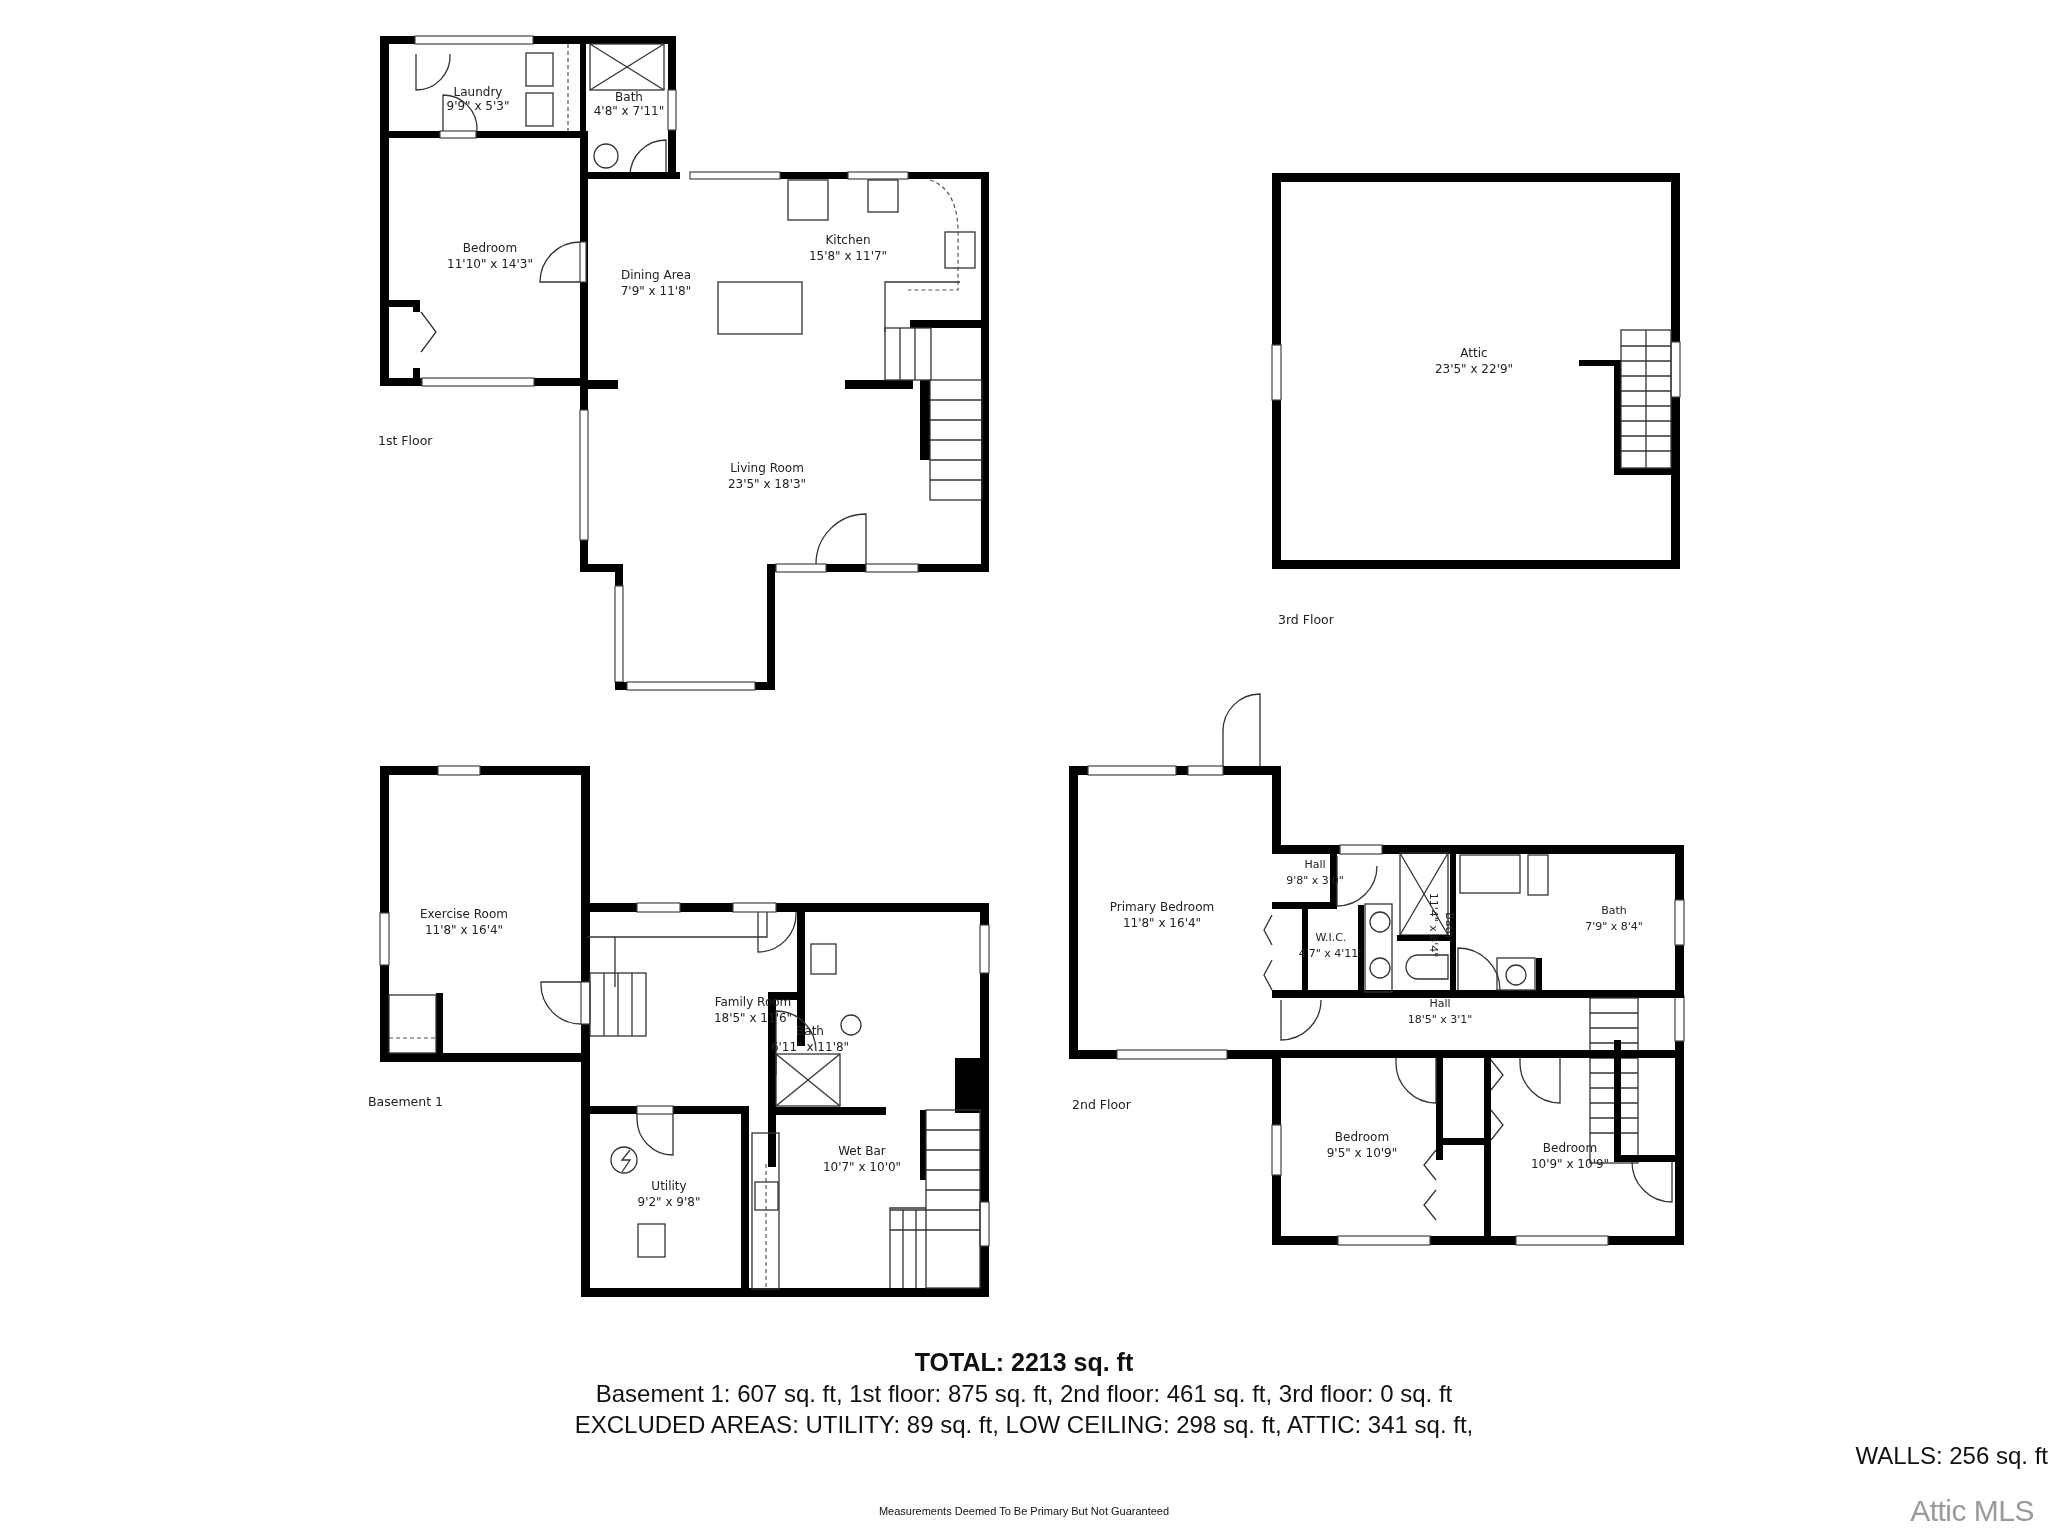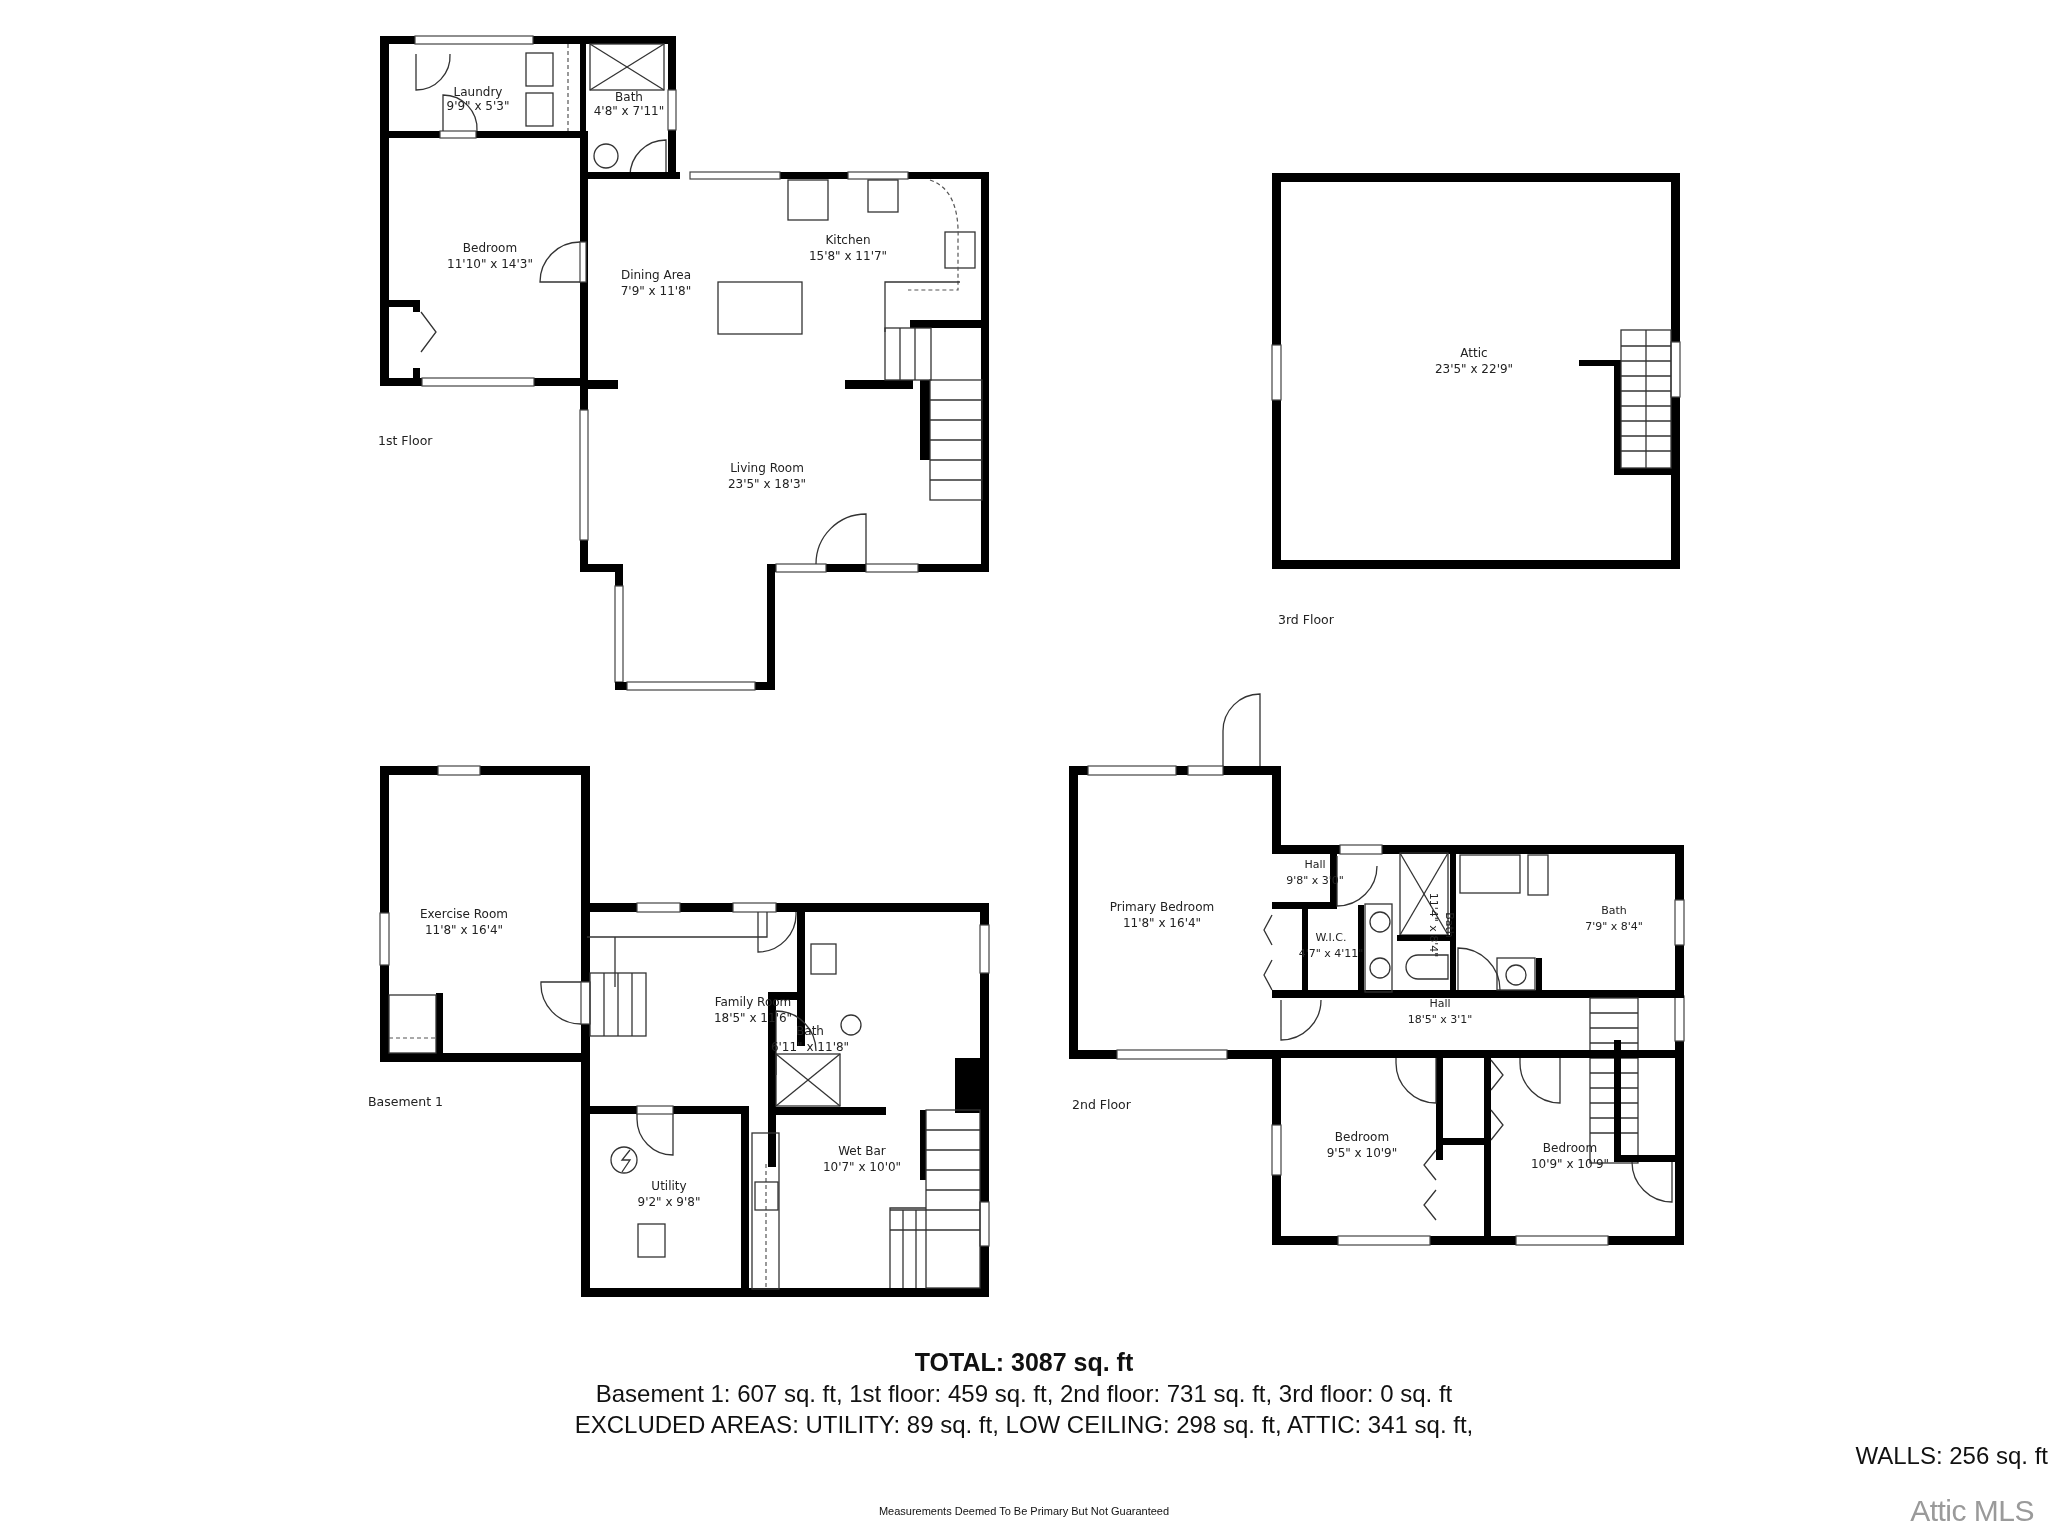--- a/index.html
+++ b/index.html
@@ -305,18 +305,18 @@
     <text class="lbl" x="1440" y="1007" style="font-size:11px">Hall</text>
     <text class="lbl" x="1440" y="1023" style="font-size:11px">18'5" x 3'1"</text>
     <text class="lbl" x="1362" y="1141">Bedroom</text>
     <text class="lbl" x="1362" y="1157">9'5" x 10'9"</text>
     <text class="lbl" x="1570" y="1152">Bedroom</text>
     <text class="lbl" x="1570" y="1168">10'9" x 10'9"</text>
     <text class="flbl" x="1072" y="1109">2nd Floor</text>
   </g>
 </svg>
 
-<div class="footer total">TOTAL: 3087 sq. ft</div>
-<div class="footer line l1">Basement 1: 607 sq. ft, 1st floor: 459 sq. ft, 2nd floor: 731 sq. ft, 3rd floor: 0 sq. ft</div>
+<div class="footer total">TOTAL: 2213 sq. ft</div>
+<div class="footer line l1">Basement 1: 607 sq. ft, 1st floor: 875 sq. ft, 2nd floor: 461 sq. ft, 3rd floor: 0 sq. ft</div>
 <div class="footer line l2">EXCLUDED AREAS: UTILITY: 89 sq. ft, LOW CEILING: 298 sq. ft, ATTIC: 341 sq. ft,</div>
 <div class="footer line l3">WALLS: 256 sq. ft</div>
 <div class="footer disclaimer">Measurements Deemed To Be Primary But Not Guaranteed</div>
 <div class="brand">Attic MLS</div>
 
 </body></html>

